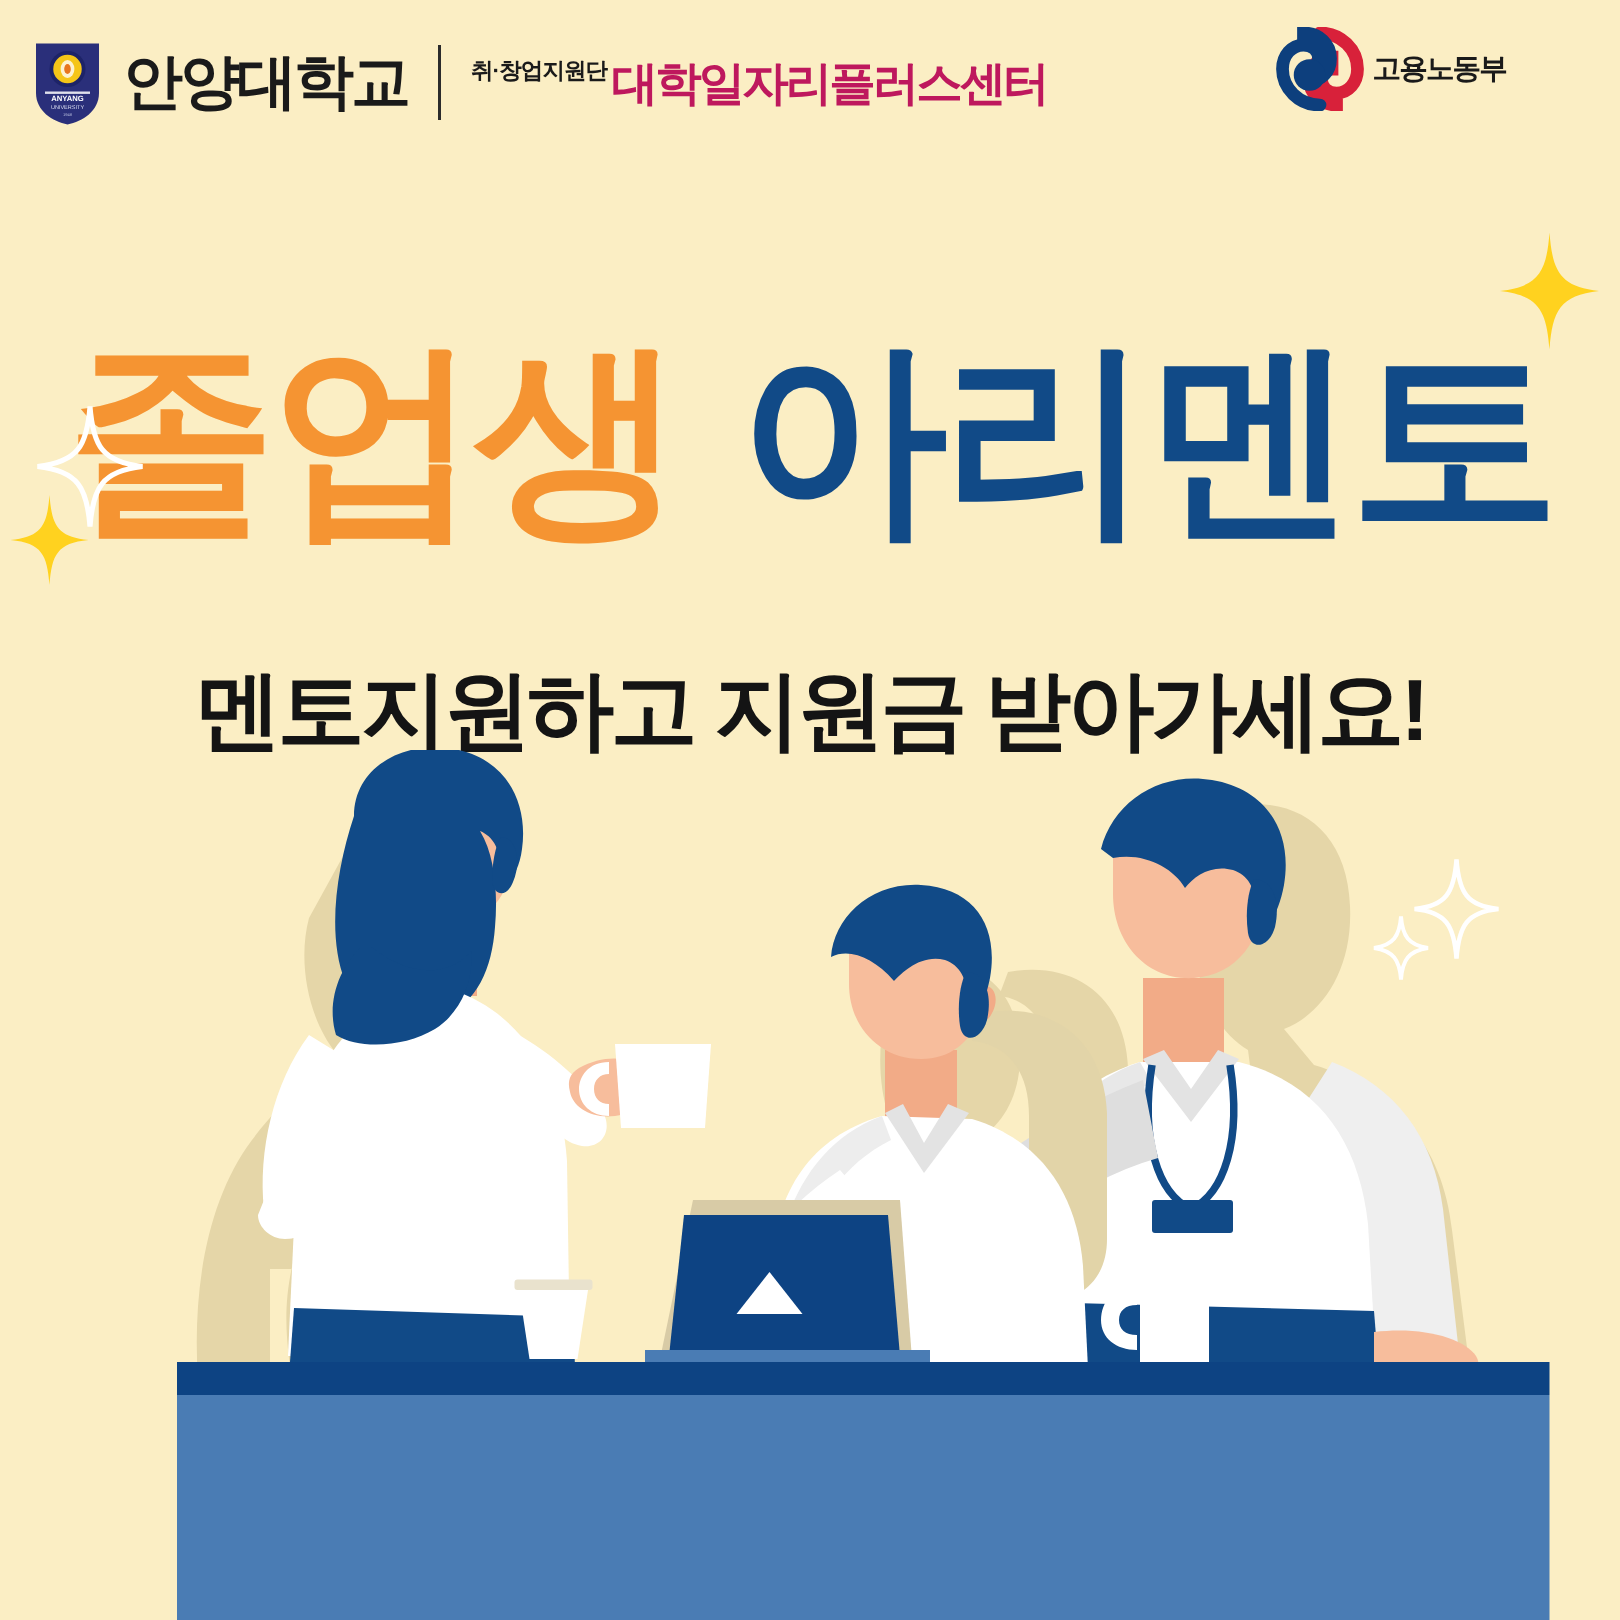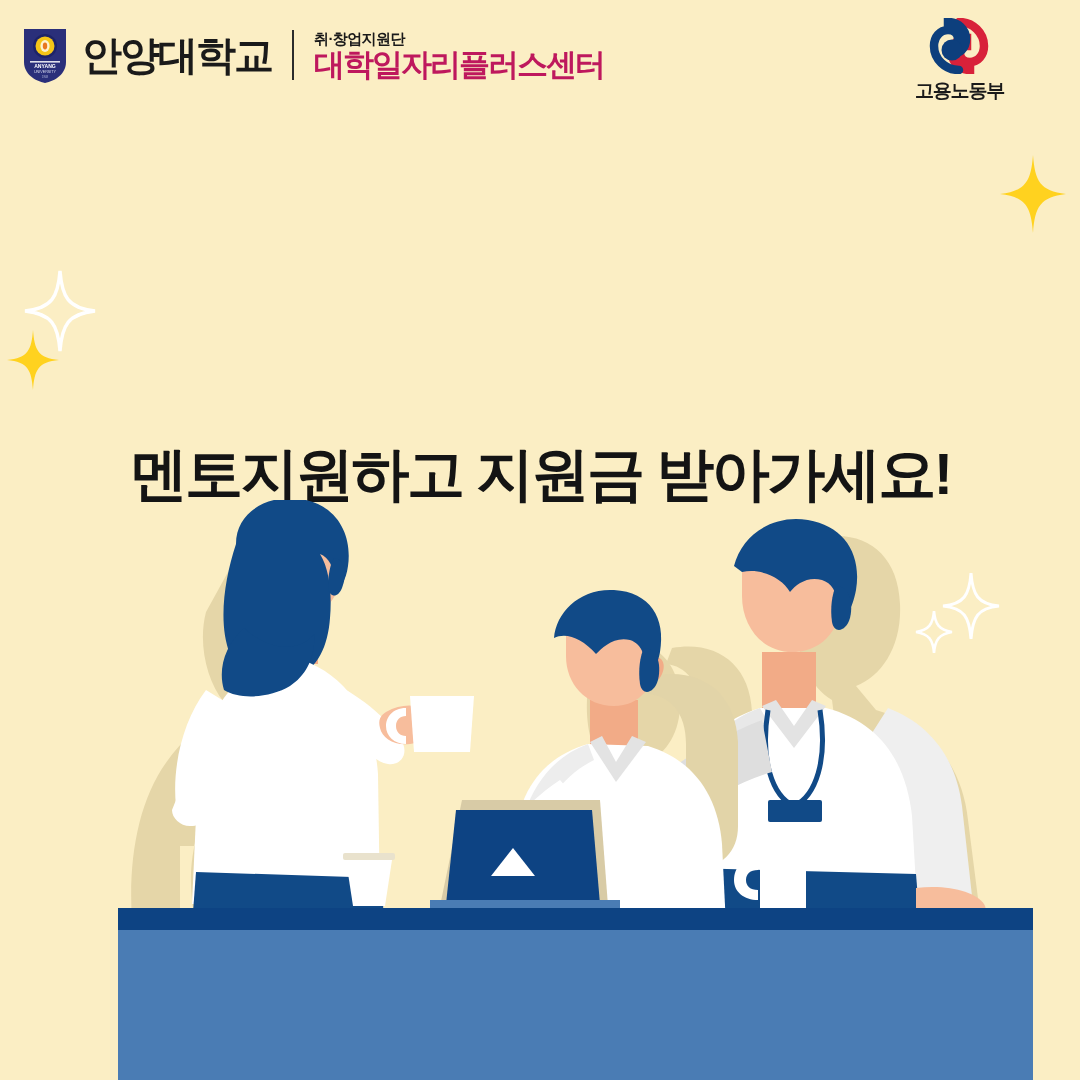--- a/index.html
+++ b/index.html
@@ -25,32 +25,32 @@
     display:flex; align-items:center; gap:14px;
   }
   #univ-emblem { width:46px; height:58px; display:block; }
   #univ-name {
     font-size:40px; font-weight:bold; color:#1a1a1a;
     letter-spacing:-2px; line-height:1; white-space:nowrap;
   }
   #logo-divider {
     width:2px; height:50px; background:#2b2b2b; margin:0 6px;
   }
-  #center-names { display:flex; flex-direction:column; justify-content:center; gap:3px; }
+  #center-names { display:flex; justify-content:center; gap:3px; }
   #center-sub {
     font-size:15px; font-weight:bold; color:#1a1a1a;
     letter-spacing:-0.6px; line-height:1; white-space:nowrap;
   }
   #center-main {
     font-size:31px; font-weight:bold; color:#be185d;
     letter-spacing:-2px; line-height:1; white-space:nowrap;text-align:center;
   }
   #gov-logo-group {
     position:absolute; right:20px; top:18px;
-    display:flex; flex-direction:column; align-items:center; gap:4px;
+    display:flex; flex-direction:row; align-items:center; gap:4px;
   }
   #taegeuk { width:62px; height:56px; display:block; }
   #gov-name {
     font-size:19px; font-weight:bold; color:#1a1a1a;
     letter-spacing:-1.2px; white-space:nowrap;
   }
 
   
   #title-row {
     position:absolute; top:222px; left:0; width:1080px;
@@ -119,20 +119,23 @@
     <div id="gov-logo-group">
       <svg id="taegeuk" viewBox="0 0 62 56">
         <path d="M31 4 C45 4 56 15 56 28 C56 37 50 44 42 44 C36 44 32 40 32 35 C32 31 35 28 39 28 L39 20 C30 20 24 26 24 35 C24 45 32 52 42 52 L42 44" fill="none" stroke="#d8213a" stroke-width="8.5" stroke-linecap="round"></path>
         <path d="M31 52 C17 52 6 41 6 28 C6 19 12 12 20 12 C26 12 30 16 30 21 C30 25 27 28 23 28 L23 36 C32 36 38 30 38 21 C38 11 30 4 20 4 L20 12" fill="none" stroke="#0d3f7d" stroke-width="8.5" stroke-linecap="round"></path>
         <circle cx="24" cy="32" r="10.5" fill="#0d3f7d"></circle>
       </svg>
       <div id="gov-name">고용노동부</div>
     </div>
   </div>
 
+  <div id="title-row">
+    <span id="title-accent" class="title-word">졸업생</span><span id="title-main" class="title-word">아리멘토</span>
+  </div>
 
   <div id="subtitle">멘토지원하고 지원금 받아가세요!</div>
 
   <svg class="sparkle" id="sparkle-topright" width="66" height="78" viewBox="0 0 66 78">
     <path d="M33 0 C35 26 40 36 66 39 C40 42 35 52 33 78 C31 52 26 42 0 39 C26 36 31 26 33 0 Z" fill="#ffd21f"></path>
   </svg>
 
   <svg class="sparkle" id="sparkle-left-outline" width="76" height="86" viewBox="0 0 76 86">
     <path d="M38 3 C40 29 46 40 73 43 C46 46 40 57 38 83 C36 57 30 46 3 43 C30 40 36 29 38 3 Z" fill="none" stroke="#ffffff" stroke-width="3.4"></path>
   </svg>

